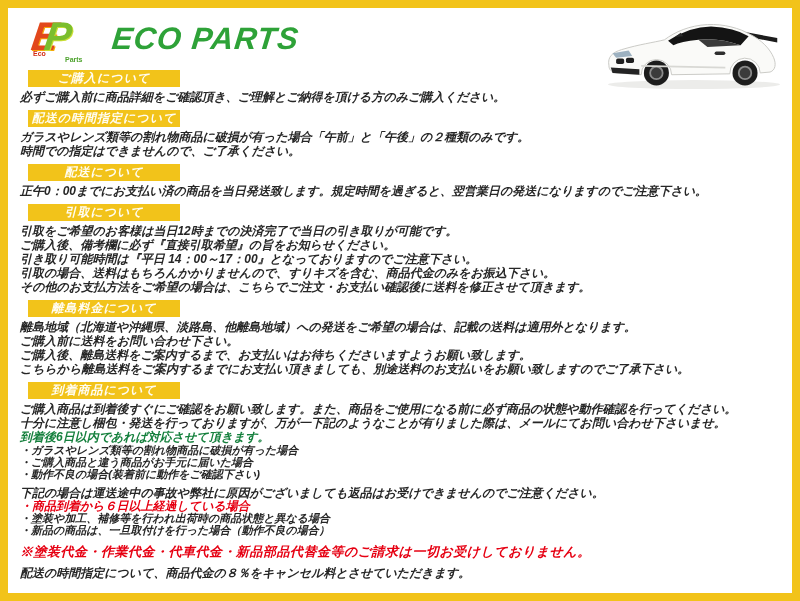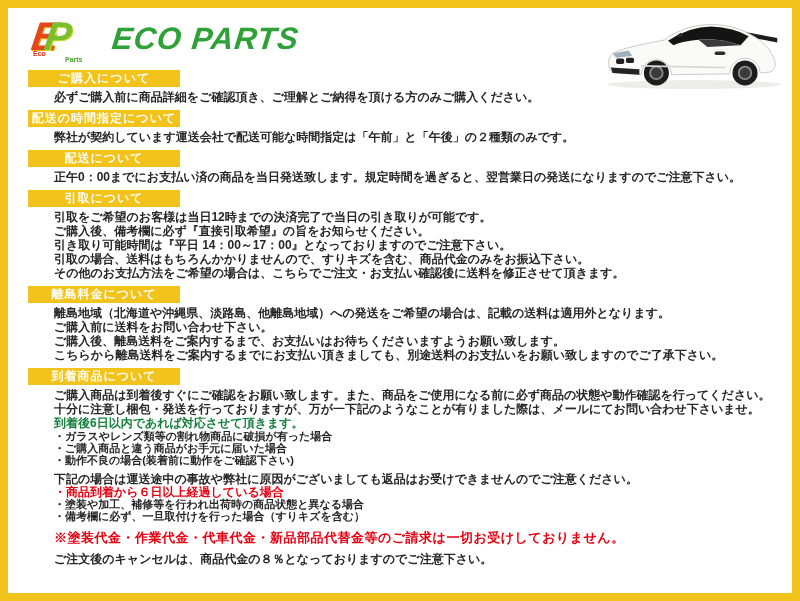--- a/index.html
+++ b/index.html
@@ -13,26 +13,26 @@
   .lg-e,.lg-p{font-style:italic;font-weight:bold;font-size:40px;line-height:40px;
               display:inline-block;transform:skewX(-8deg);}
   .lg-e{color:#E2481C;text-shadow:1px 1px 0 #F7A70A;}
   .lg-p{color:#7BBE2E;margin-left:-14px;text-shadow:1px 1px 0 #C9DE34;}
   .lg-sub-l{position:absolute;left:1px;top:34px;font-size:7px;font-weight:bold;color:#D42B14;}
   .lg-sub-r{position:absolute;left:33px;top:40px;font-size:7px;font-weight:bold;color:#4EA32E;}
   .brand{color:#2EA238;font-style:italic;font-weight:bold;font-size:31px;line-height:46px;
          letter-spacing:1px;margin-left:14px;transform:skewX(-6deg);}
   .car{position:absolute;top:0px;right:4px;width:188px;height:86px;}
   
-  .content{padding:2px 4px 0 12px;}
+  .content{padding:2px 4px 0 12px;font-style:italic;}
   .sec{margin-bottom:6px;}
   .sec-title{width:152px;height:17px;background:#F2C31A;color:#FFFDF2;
              font-size:12px;font-weight:bold;text-align:center;line-height:17px;
              margin:0 0 3px 8px;letter-spacing:1px;}
-  .sec-body{margin-left:34px;}
+  .sec-body{margin-left:0;}
   .ln{font-size:12px;font-weight:bold;color:#262626;line-height:14px;white-space:nowrap;}
   .ln.r{color:#15803d;}
   .ln.b{font-size:11px;line-height:12px;}
   .ln.br{font-size:12px;line-height:12px;color:#E60012;}
   .ln.w{color:#E60012;font-size:13px;line-height:16px;margin-top:8px;letter-spacing:0.5px;}
   .ln.gap{margin-top:6px;}
 </style>
 </head>
 <body>
 
@@ -74,21 +74,22 @@
     <div class="sec">
       <div class="sec-title">ご購入について</div>
       <div class="sec-body">
           <div class="ln n">必ずご購入前に商品詳細をご確認頂き、ご理解とご納得を頂ける方のみご購入ください。</div>
         </div>
     </div>
 
     <div class="sec">
       <div class="sec-title">配送の時間指定について</div>
       <div class="sec-body">
-          <div class="ln n">弊社が契約しています運送会社で配送可能な時間指定は「午前」と「午後」の２種類のみです。</div>
+          <div class="ln n">ガラスやレンズ類等の割れ物商品に破損が有った場合「午前」と「午後」の２種類のみです。</div>
+          <div class="ln n">時間での指定はできませんので、ご了承ください。</div>
         </div>
     </div>
 
     <div class="sec">
       <div class="sec-title">配送について</div>
       <div class="sec-body">
           <div class="ln n">正午0：00までにお支払い済の商品を当日発送致します。規定時間を過ぎると、翌営業日の発送になりますのでご注意下さい。</div>
         </div>
     </div>
 
@@ -118,25 +119,25 @@
       <div class="sec-body">
           <div class="ln n">ご購入商品は到着後すぐにご確認をお願い致します。また、商品をご使用になる前に必ず商品の状態や動作確認を行ってください。</div>
           <div class="ln n">十分に注意し梱包・発送を行っておりますが、万が一下記のようなことが有りました際は、メールにてお問い合わせ下さいませ。</div>
           <div class="ln r">到着後6日以内であれば対応させて頂きます。</div>
           <div class="ln b">・ガラスやレンズ類等の割れ物商品に破損が有った場合</div>
           <div class="ln b">・ご購入商品と違う商品がお手元に届いた場合</div>
           <div class="ln b">・動作不良の場合(装着前に動作をご確認下さい)</div>
           <div class="ln n gap">下記の場合は運送途中の事故や弊社に原因がございましても返品はお受けできませんのでご注意ください。</div>
           <div class="ln br">・商品到着から６日以上経過している場合</div>
           <div class="ln b">・塗装や加工、補修等を行われ出荷時の商品状態と異なる場合</div>
-          <div class="ln b">・備考欄に必ず、一旦取付けを行った場合（すりキズを含む）</div>
+          <div class="ln b">・新品の商品は、一旦取付けを行った場合（動作不良の場合）</div>
           <div class="ln w">※塗装代金・作業代金・代車代金・新品部品代替金等のご請求は一切お受けしておりません。</div>
         </div>
     </div>
 
     <div class="sec">
       <div class="sec-body">
-          <div class="ln n">ご注文後のキャンセルは、商品代金の８％となっておりますのでご注意下さい。</div>
+          <div class="ln n">配送の時間指定について、商品代金の８％をキャンセル料とさせていただきます。</div>
         </div>
     </div>
 
   </div>
 </div>
 
 </body></html>

